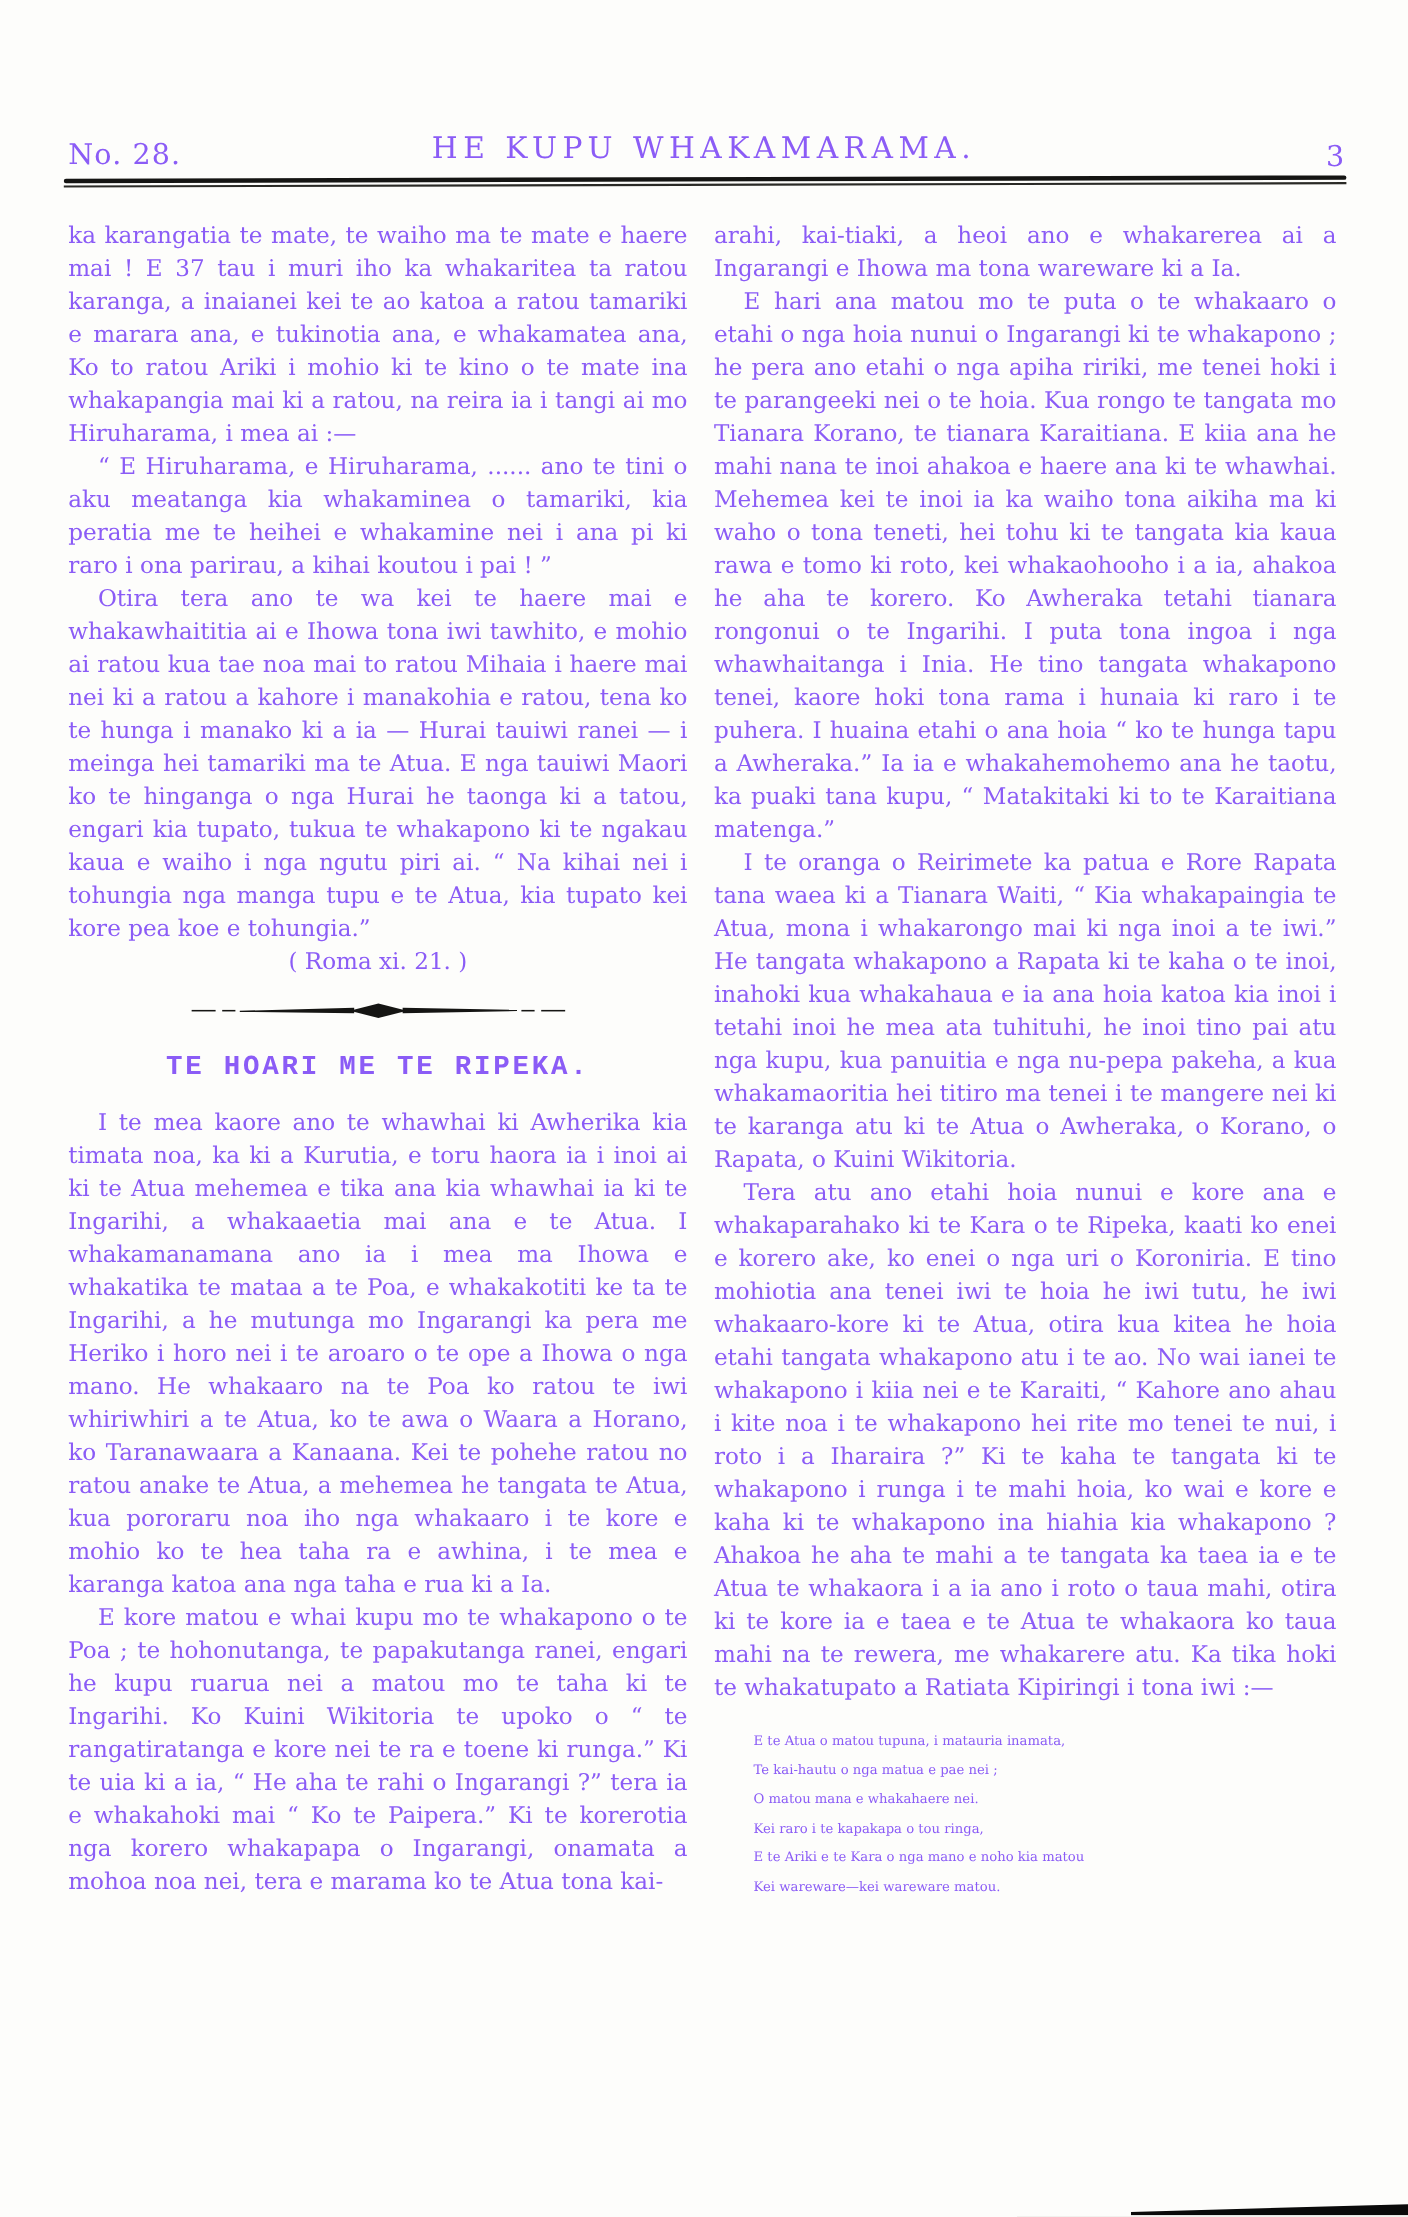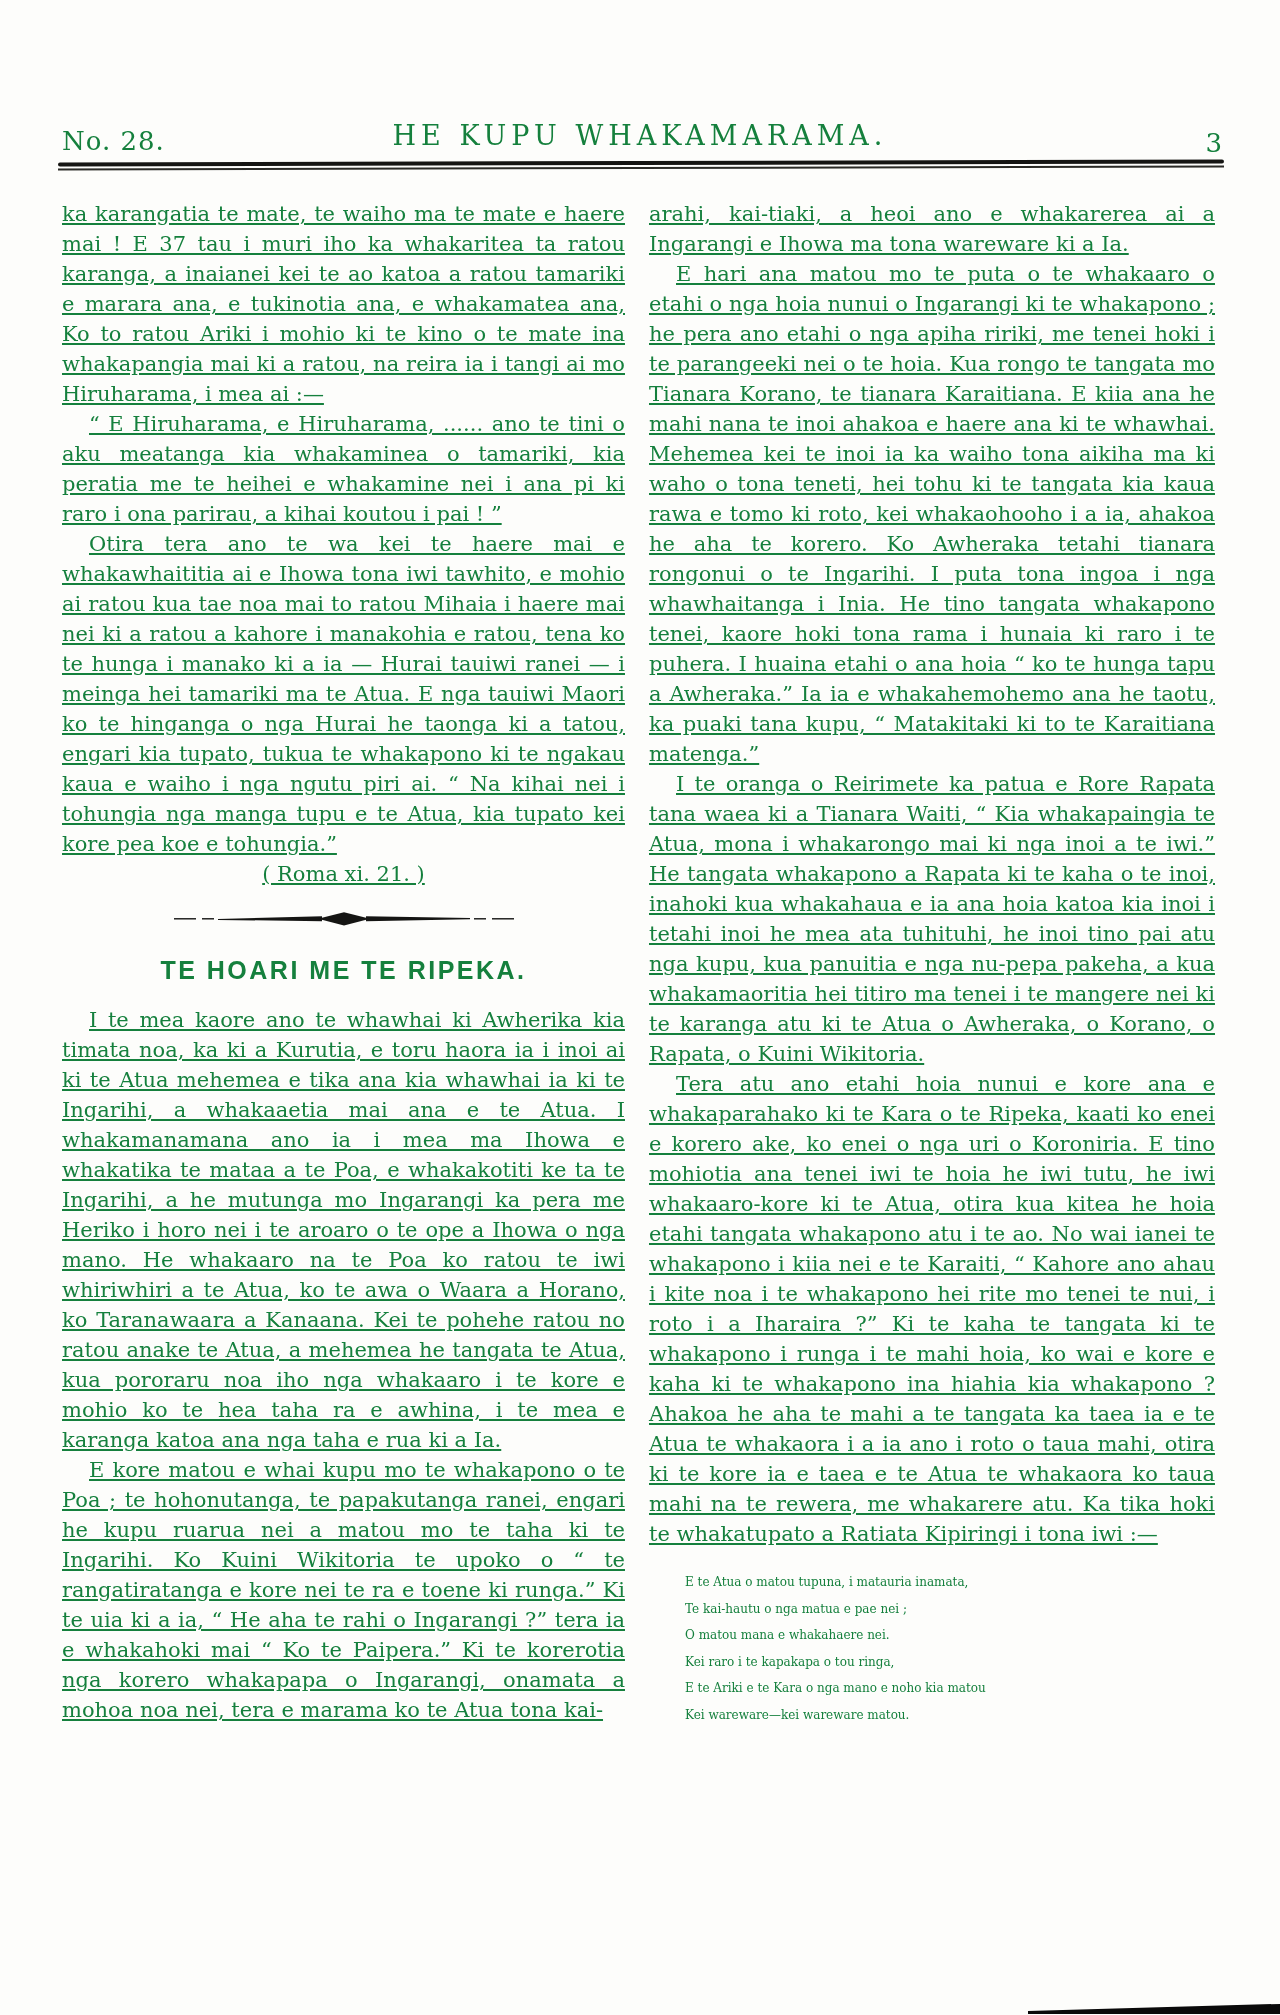--- a/index.html
+++ b/index.html
@@ -1,21 +1,21 @@
 <!DOCTYPE html>
 <html><head>
 <meta charset="utf-8">
 <style>
   html,body{margin:0;padding:0;background:#e8e8e4;}
   .page{
     position:relative;
     width:1280px;height:2015px;
     background:#fdfdfb;
     font-family:"DejaVu Serif","Liberation Serif",serif;
-    color:#15803d;
+    color:#8b5cf6;
     overflow:hidden;
   }
   
   .issue-no{
     position:absolute;left:62px;top:126px;
     font-size:26px;letter-spacing:1px;
   }
   .masthead-title{
     position:absolute;left:0;right:0;top:120px;
     text-align:center;
@@ -34,36 +34,36 @@
   .head-rule .r2{height:1.5px;background:#2a2a26;margin-top:2px;
     transform:rotate(-0.15deg);}
   
   .col{
     position:absolute;top:199px;
     font-size:21px;line-height:30px;
     text-align:justify;
   }
   .col-left{left:62px;width:563px;}
   .col-right{left:649px;width:566px;}
-  .col p{margin:0;padding:0;text-decoration:underline;}
+  .col p{margin:0;padding:0;}
   .col p.indent{text-indent:27px;}
   .citation{margin:0;text-align:center;}
   
   .ornament{
     width:340px;margin:16px auto 6px auto;
     display:block;text-align:center;
   }
   .section-heading{
     text-align:center;
     font-weight:bold;
     font-size:25px;
     letter-spacing:2.5px;
     margin:20px 0 20px 0;
     text-indent:0 !important;
-    font-family:Liberation Sans, sans-serif;
+    font-family:Liberation Mono, monospace;
   }
   
   .poem{
     margin:20px 0 0 36px;
     font-size:12px;line-height:26.5px;
     text-align:left;
   }
   .poem div{white-space:nowrap;}
   
   .scan-artifact{

